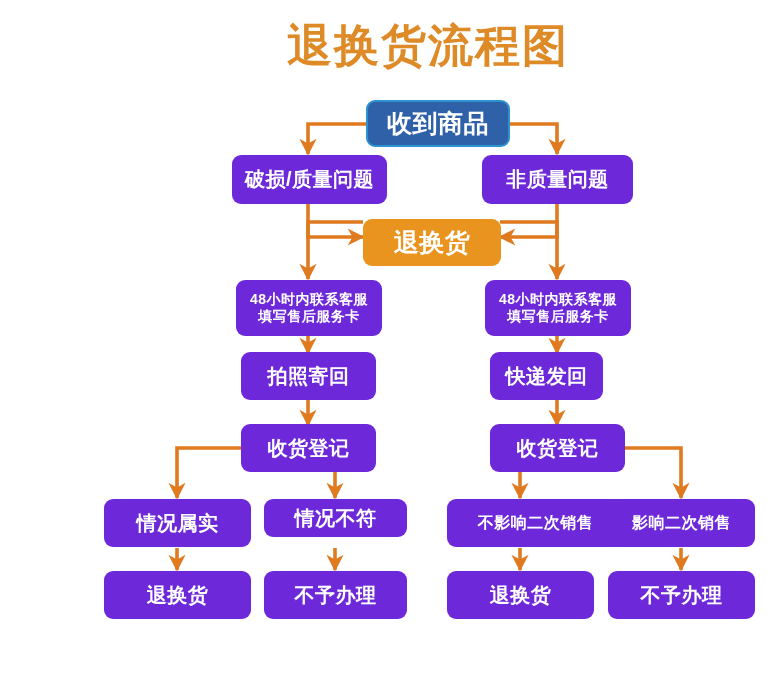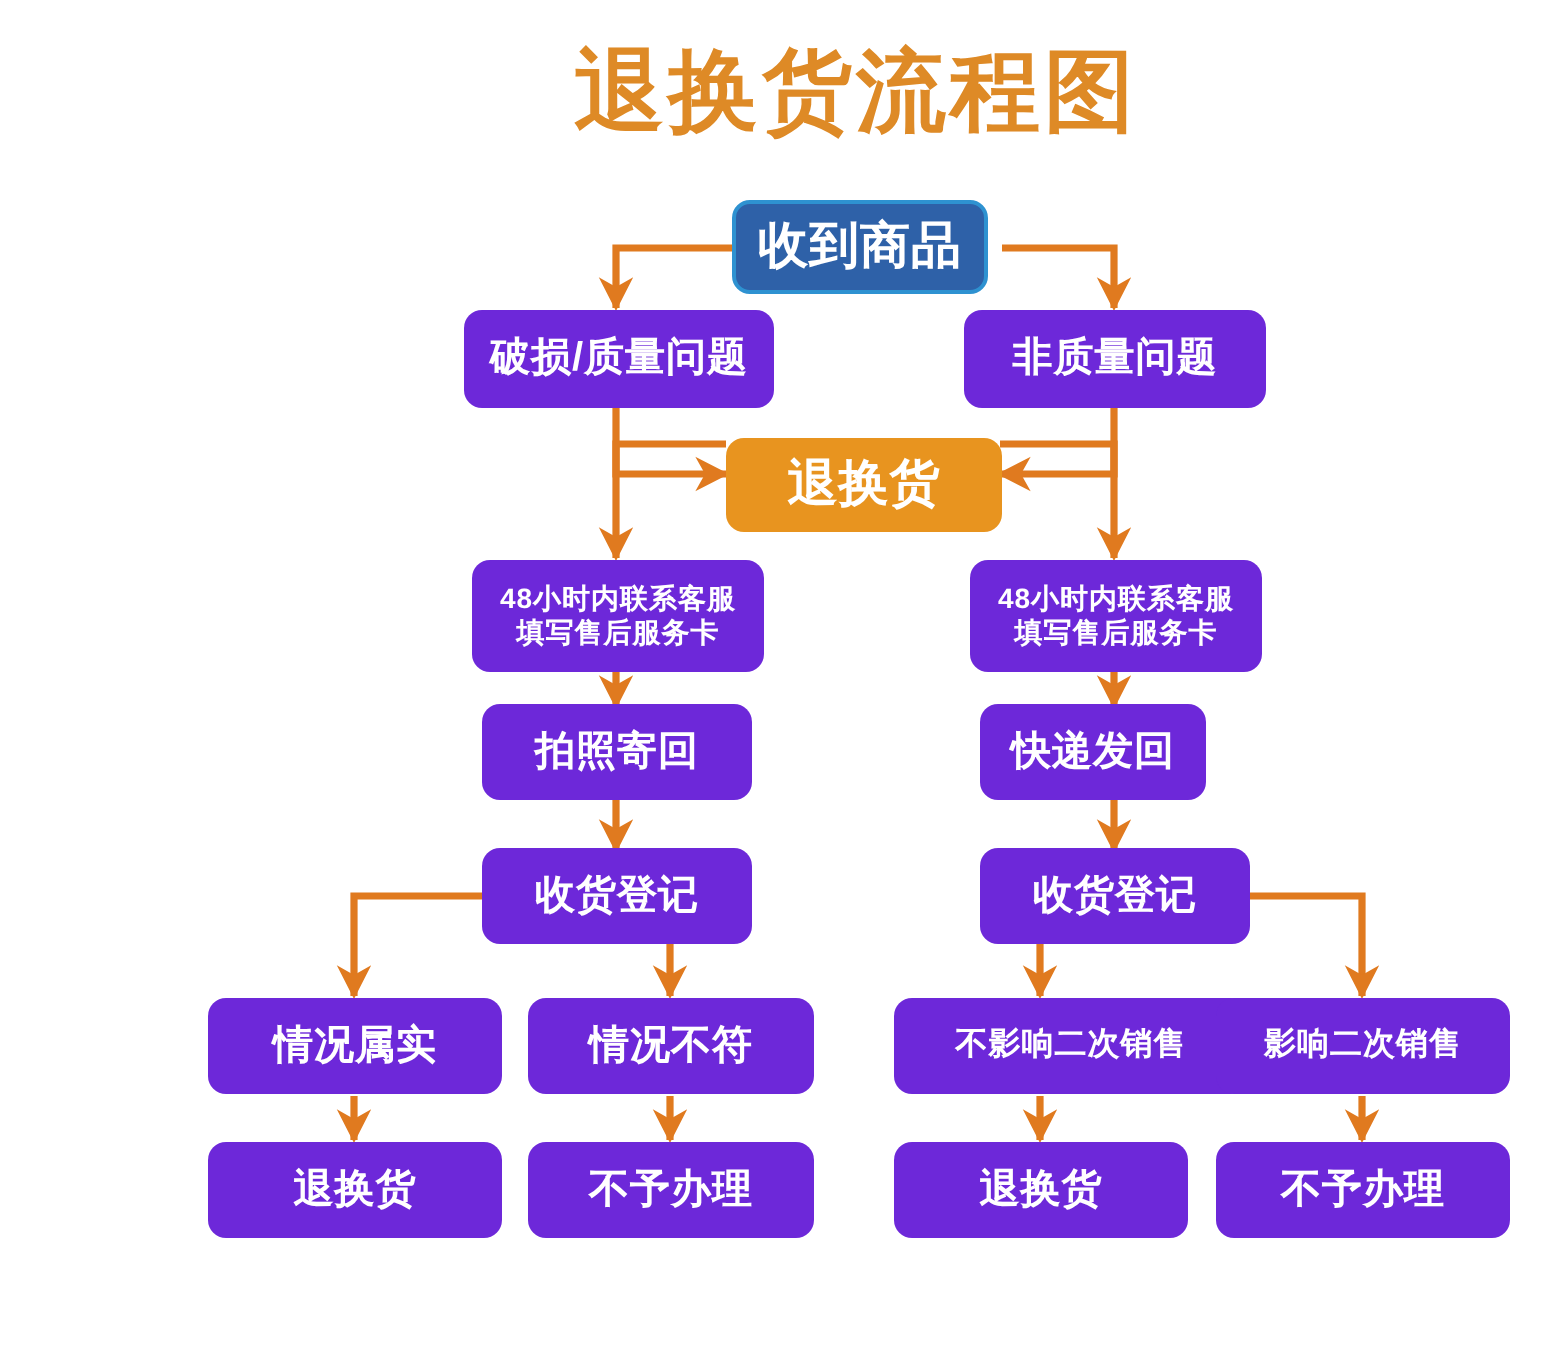--- a/index.html
+++ b/index.html
@@ -104,21 +104,21 @@
 
       <path d="M 588 448 L 645 448 L 645 498" marker-end="url(#ah)"></path>
 
       <path d="M 141 548 L 141 570" marker-end="url(#ah)"></path>
       <path d="M 299 548 L 299 570" marker-end="url(#ah)"></path>
       <path d="M 484 548 L 484 570" marker-end="url(#ah)"></path>
       <path d="M 645 548 L 645 570" marker-end="url(#ah)"></path>
     </g>
   </svg>
 
-  <div class="node darkblue sz-lg" style="left:330px; top:100px; width:128px; height:47px;">
+  <div class="node darkblue sz-lg" style="left:330px; top:100px; width:144px; height:47px;">
     <span>收到商品</span>
   </div>
 
   <div class="node blue sz-md" style="left:196px; top:155px; width:155px; height:49px;">
     <span>破损/质量问题</span>
   </div>
   <div class="node blue sz-md" style="left:446px; top:155px; width:151px; height:49px;">
     <span>非质量问题</span>
   </div>
 
@@ -145,21 +145,21 @@
   <div class="node blue sz-md" style="left:205px; top:424px; width:135px; height:48px;">
     <span>收货登记</span>
   </div>
   <div class="node blue sz-md" style="left:454px; top:424px; width:135px; height:48px;">
     <span>收货登记</span>
   </div>
 
   <div class="node blue sz-md" style="left:68px; top:499px; width:147px; height:48px;">
     <span>情况属实</span>
   </div>
-  <div class="node blue sz-md" style="left:228px; top:499px; width:143px; height:48px;">
+  <div class="node blue sz-md" style="left:228px; top:499px; width:143px; height:38px;">
     <span>情况不符</span>
   </div>
   <div class="node blue sz-xs" style="left:411px; top:499px; width:177px; height:48px;">
     <span>不影响二次销售</span>
   </div>
   <div class="node blue sz-xs" style="left:572px; top:499px; width:147px; height:48px;justify-content:center;">
     <span>影响二次销售</span>
   </div>
 
   <div class="node blue sz-md" style="left:68px; top:571px; width:147px; height:48px;">

